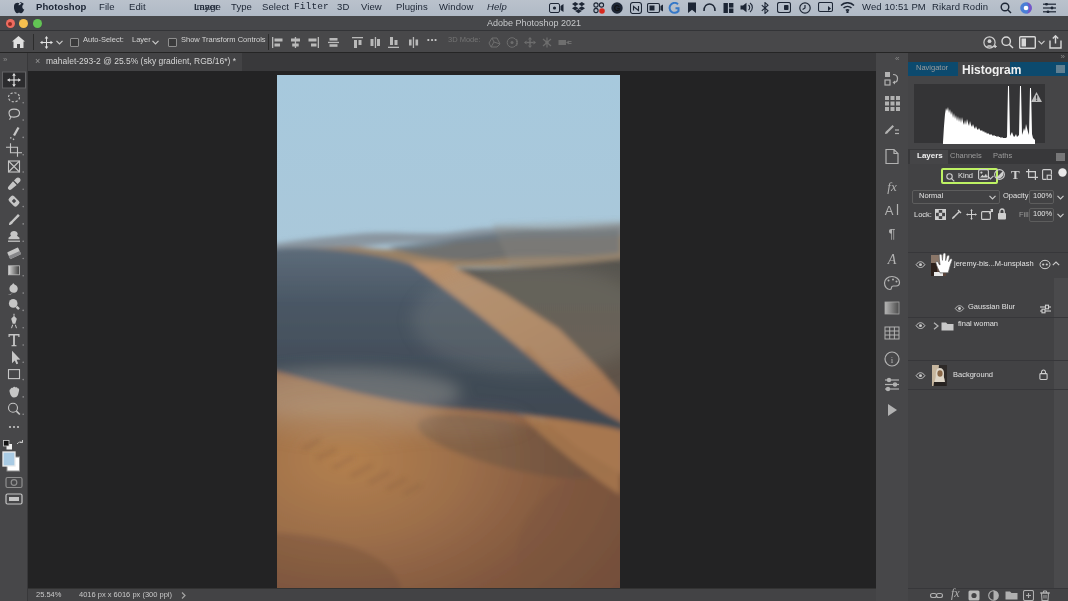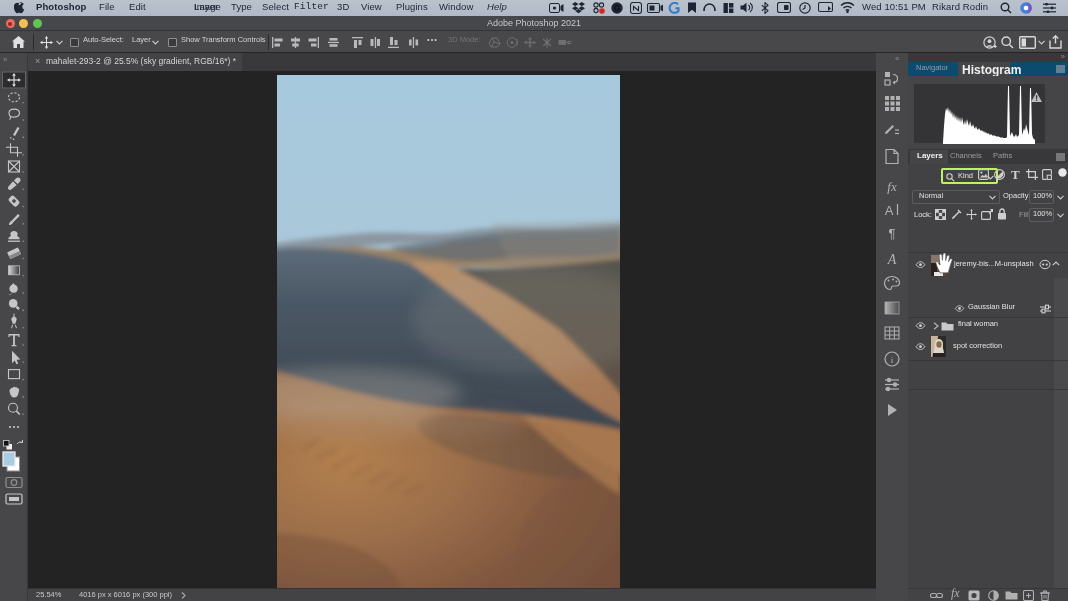--- a/index.html
+++ b/index.html
@@ -829,30 +829,34 @@
           <use href="#eye"></use>
         </svg>
       <svg style="position:absolute;left:25px;top:3px;" width="6" height="8" viewBox="0 0 6 8">
           <path d="M1,0.8 L5,4 L1,7.2" fill="none" stroke="#b5b5b5" stroke-width="1.2"></path>
         </svg>
       <svg style="position:absolute;left:33px;top:2px;" width="13" height="10" viewBox="0 0 13 10">
           <path d="M0.5,1.5 L5,1.5 L6.5,3 L12.5,3 L12.5,9.5 L0.5,9.5 Z" fill="#c9c9c9"></path>
         </svg>
       <span style="position:absolute;left:50px;top:0px;">final woman</span>
     </div>
-    <div class="abs" style="left:0;top:169px;width:160px;height:27px;">
-      <svg style="position:absolute;left:7px;top:10px;" width="11" height="7.3" viewBox="0 0 12 8">
+    <div class="abs" style="left:0;top:196px;width:160px;height:1px;background:#37373a;"></div>
+    <div class="abs" style="left:0;top:199px;width:160px;height:26px;">
+      <svg style="position:absolute;left:7px;top:9px;" width="11" height="7.3" viewBox="0 0 12 8">
           <use href="#eye"></use>
         </svg>
-      <svg style="position:absolute;left:23px;top:3px;" width="15" height="21" viewBox="0 0 15 21">
+      <svg style="position:absolute;left:24px;top:2px;" width="15" height="21" viewBox="0 0 15 21">
           <use href="#portrait"></use>
         </svg>
-      <span style="position:absolute;left:45px;top:8px;">spot correction</span>
+      <span style="position:absolute;left:45px;top:7px;">Background</span>
+      <svg style="position:absolute;left:131px;top:6px;" width="9" height="11" viewBox="0 0 10 12">
+          <rect x="1" y="5" width="8" height="6.5" rx="1" fill="none" stroke="#cfcfcf" stroke-width="1.2"></rect>
+          <path d="M2.8,5 L2.8,3.5 C2.8,2 3.8,1 5,1 C6.2,1 7.2,2 7.2,3.5 L7.2,5" fill="none" stroke="#cfcfcf" stroke-width="1.2"></path>
+        </svg>
     </div>
-    <div class="abs" style="left:0;top:196px;width:160px;height:1px;background:#37373a;"></div>
     <div class="abs" style="left:0;top:225px;width:160px;height:1px;background:#37373a;"></div>
 
     <div class="abs" style="left:0;top:424px;width:160px;height:13px;background:#434345;border-top:1px solid #37373a;">
       <svg style="position:absolute;left:22px;top:3px;" width="13" height="7" viewBox="0 0 13 7">
           <g fill="none" stroke="#b0b0b0" stroke-width="1.1">
             <rect x="0.5" y="1.5" width="6" height="4" rx="2"></rect>
             <rect x="6.5" y="1.5" width="6" height="4" rx="2"></rect>
           </g>
         </svg>
       <span style="position:absolute;left:43px;top:-3px;font-size:12px;font-style:italic;color:#b0b0b0;font-family:'Liberation Serif';">fx</span>

